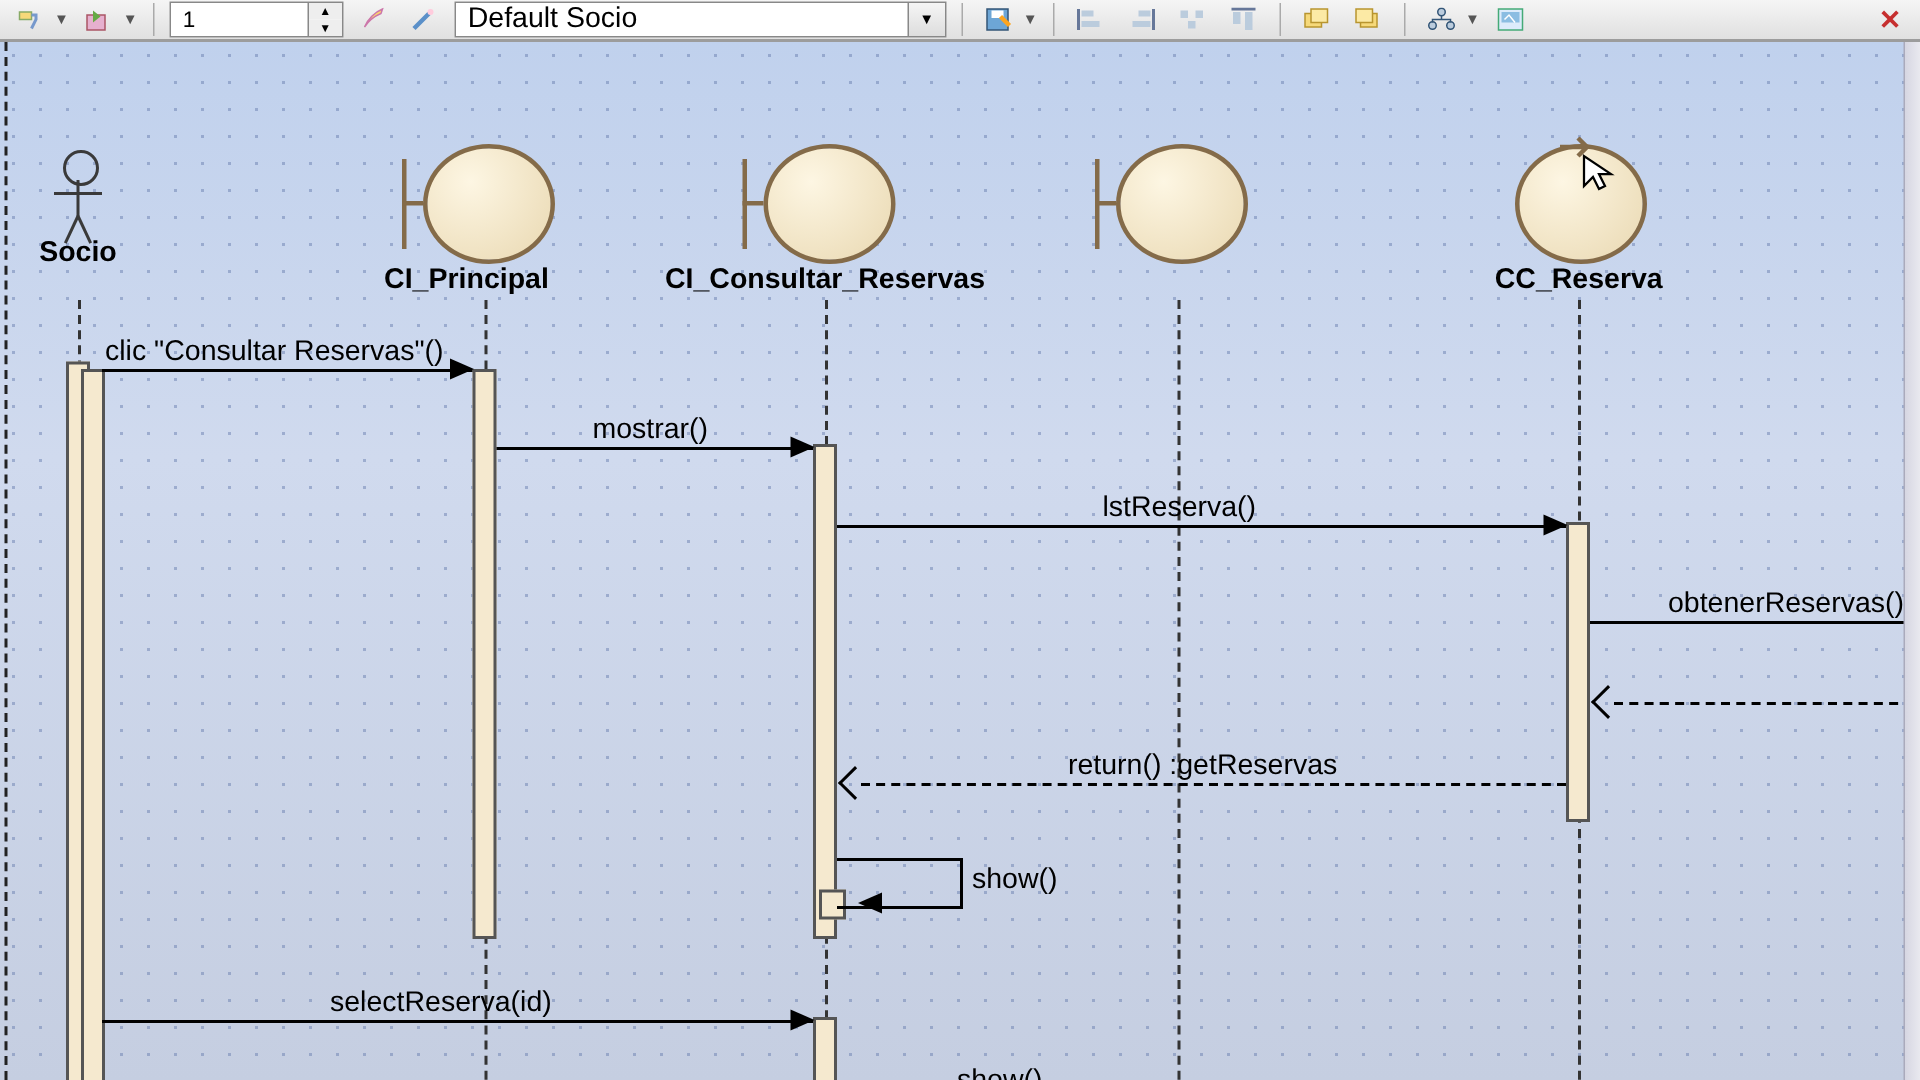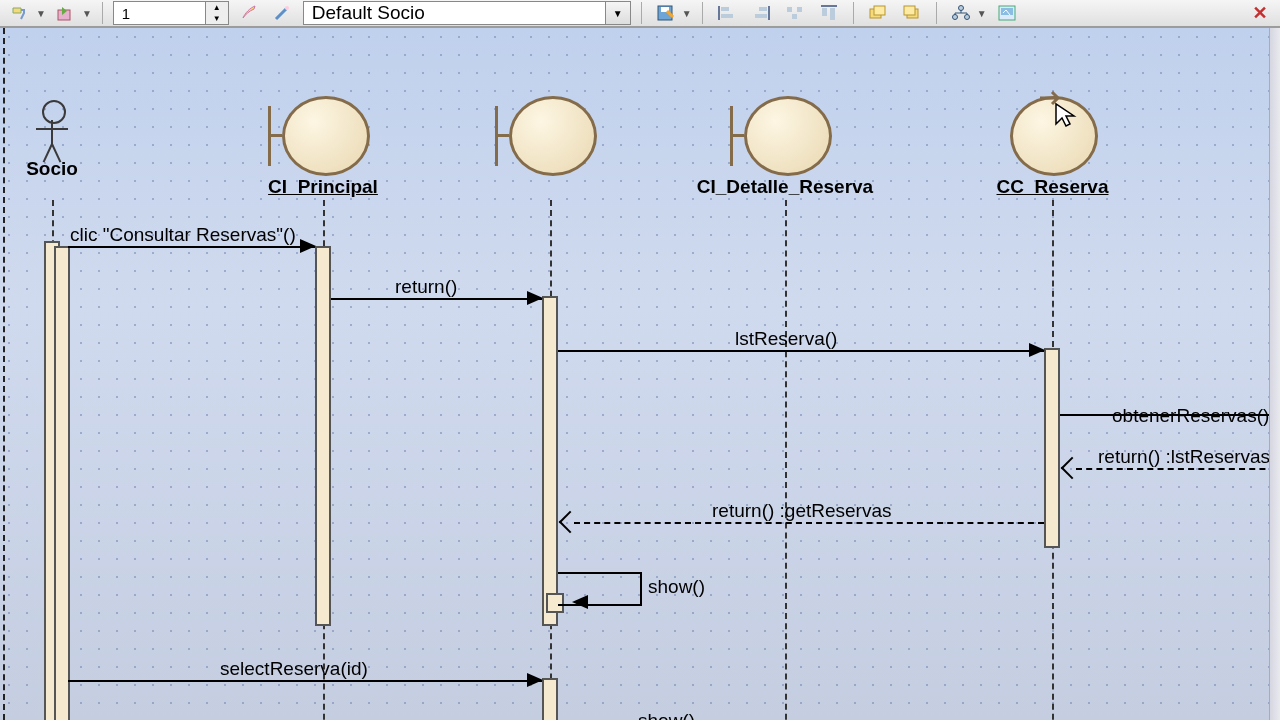--- a/index.html
+++ b/index.html
@@ -392,43 +392,43 @@
   <div class="actor-arm" style="left:36px; top:100px; width:32px;"></div>
   <div class="actor-leg" style="left:51px; top:116px; transform:rotate(25deg);"></div>
   <div class="actor-leg" style="left:51px; top:116px; transform:rotate(-25deg);"></div>
   <div class="ll-label" style="left:12px; top:130px; width:80px;">Socio</div>
 
   <div class="ana-wrap" style="left:268px; top:68px; width:110px; height:80px;">
     <div class="ana-bar" style="left:0; top:10px; width:3px; height:60px;"></div>
     <div class="ana-bar" style="left:0; top:38px; width:14px; height:3px;"></div>
     <div class="ana-circle" style="left:14px; top:0; width:82px; height:74px;"></div>
   </div>
-  <div class="ll-label" style="left:253px; top:148px; width:140px;text-decoration:underline;">CI_Principal</div>
+  <div class="ll-label" style="left:241px; top:148px; width:140px;">CI_Principal</div>
 
   <div class="ana-wrap" style="left:495px; top:68px; width:110px; height:80px;">
     <div class="ana-bar" style="left:0; top:10px; width:3px; height:60px;"></div>
     <div class="ana-bar" style="left:0; top:38px; width:14px; height:3px;"></div>
     <div class="ana-circle" style="left:14px; top:0; width:82px; height:74px;"></div>
   </div>
+  <div class="ll-label" style="left:425px; top:148px; width:250px;">CI_Consultar_Reservas</div>
 
   <div class="ana-wrap" style="left:730px; top:68px; width:110px; height:80px;">
     <div class="ana-bar" style="left:0; top:10px; width:3px; height:60px;"></div>
     <div class="ana-bar" style="left:0; top:38px; width:14px; height:3px;"></div>
     <div class="ana-circle" style="left:14px; top:0; width:82px; height:74px;"></div>
   </div>
-  <div class="ll-label" style="left:680px; top:148px; width:210px;">CI_Detalle_Reserva</div>
 
   <div class="ana-wrap" style="left:1010px; top:68px; width:90px; height:80px;">
     <div class="ana-circle" style="left:0; top:0; width:82px; height:74px;"></div>
 
     <svg style="position:absolute; left:30px; top:-6px;" width="30" height="16">
         <path d="M0 8 L18 8 M12 2 L18 8 L12 14" stroke="#846b49" fill="none" stroke-width="3"></path>
       </svg>
   </div>
-  <div class="ll-label" style="left:980px; top:148px; width:145px;text-decoration:underline;">CC_Reserva</div>
+  <div class="ll-label" style="left:980px; top:148px; width:145px;">CC_Reserva</div>
 
   <div class="lifeline" style="left:52px;  top:172px; height:540px;"></div>
   <div class="lifeline" style="left:323px; top:172px; height:540px;"></div>
   <div class="lifeline" style="left:550px; top:172px; height:540px;"></div>
   <div class="lifeline" style="left:785px; top:172px; height:540px;"></div>
   <div class="lifeline" style="left:1052px;top:172px; height:540px;"></div>
 
   <div class="act" style="left:44px;  top:213px; height:500px;"></div>
   <div class="act" style="left:54px;  top:218px; height:490px;"></div>
   <div class="act" style="left:315px; top:218px; height:380px;"></div>
@@ -438,32 +438,31 @@
   <div class="act" style="left:546px; top:565px; width:18px; height:20px;"></div>
 
   <div class="act" style="left:542px; top:650px; height:60px;"></div>
 
   <div class="msg-line solid" style="left:68px; top:218px; width:247px;"></div>
   <div class="arrow-r-filled" style="left:300px; top:211px;"></div>
   <div class="msg-text" style="left:70px; top:196px;">clic "Consultar Reservas"()</div>
 
   <div class="msg-line solid" style="left:331px; top:270px; width:211px;"></div>
   <div class="arrow-r-filled" style="left:527px; top:263px;"></div>
-  <div class="msg-text" style="left:395px; top:248px;">return()</div>
+  <div class="msg-text" style="left:395px; top:248px;">mostrar()</div>
 
   <div class="msg-line solid" style="left:558px; top:322px; width:486px;"></div>
   <div class="arrow-r-filled" style="left:1029px; top:315px;"></div>
   <div class="msg-text" style="left:735px; top:300px;">lstReserva()</div>
 
   <div class="msg-line solid" style="left:1060px; top:386px; width:230px;"></div>
-  <div class="msg-text" style="left:1112px; top:364px;margin-top:13px;">obtenerReservas()</div>
+  <div class="msg-text" style="left:1112px; top:364px;">obtenerReservas()</div>
 
   <div class="msg-line dashed" style="left:1076px; top:440px; width:220px;"></div>
   <div class="arrow-l-open" style="left:1064px; top:432px;"></div>
-  <div class="msg-text" style="left:1098px; top:418px;">return() :lstReservas</div>
 
   <div class="msg-line dashed" style="left:574px; top:494px; width:470px;"></div>
   <div class="arrow-l-open" style="left:562px; top:486px;"></div>
   <div class="msg-text" style="left:712px; top:472px;">return() :getReservas</div>
 
   <div class="self-box" style="left:558px; top:544px; width:82px; height:30px;"></div>
   <div class="arrow-r-filled" style="left:572px; top:567px; transform:scaleX(-1);"></div>
   <div class="msg-text" style="left:648px; top:548px;">show()</div>
 
   <div class="msg-line solid" style="left:68px; top:652px; width:474px;"></div>

